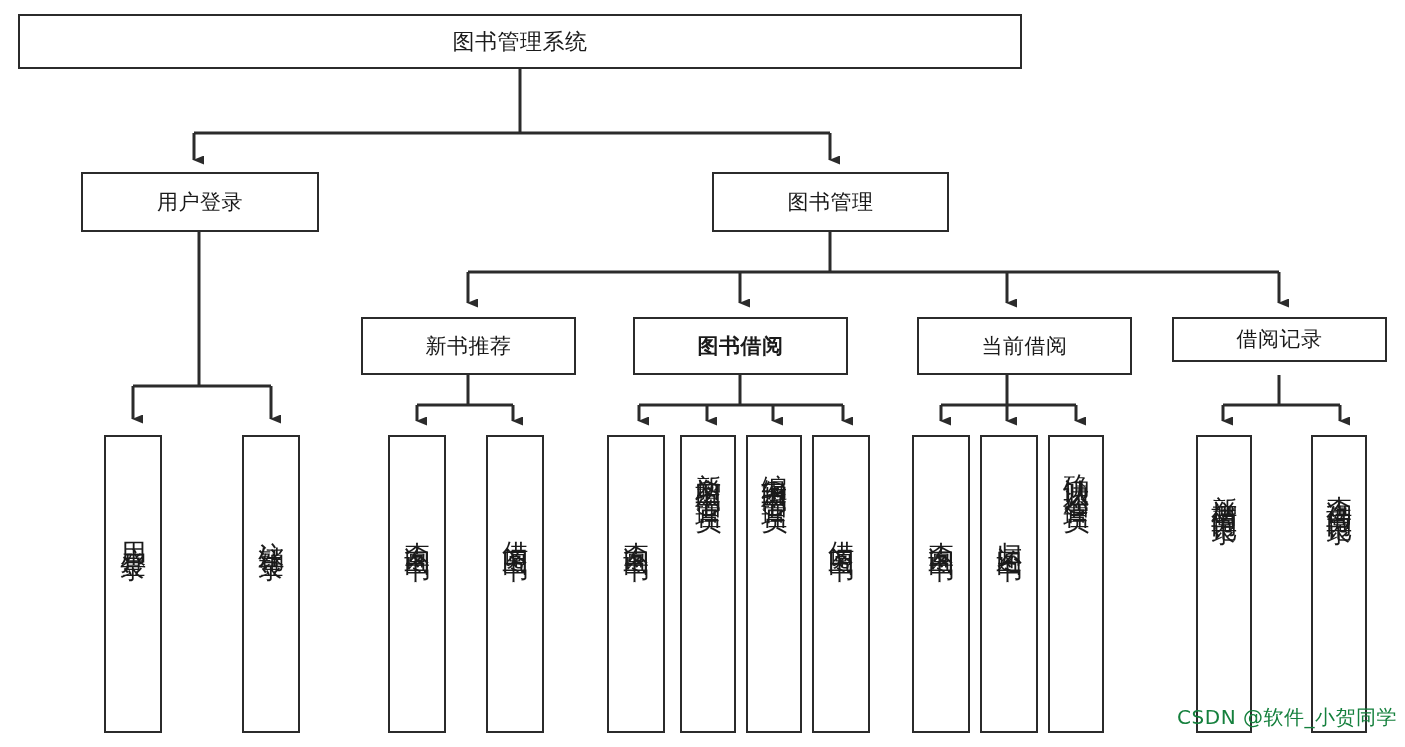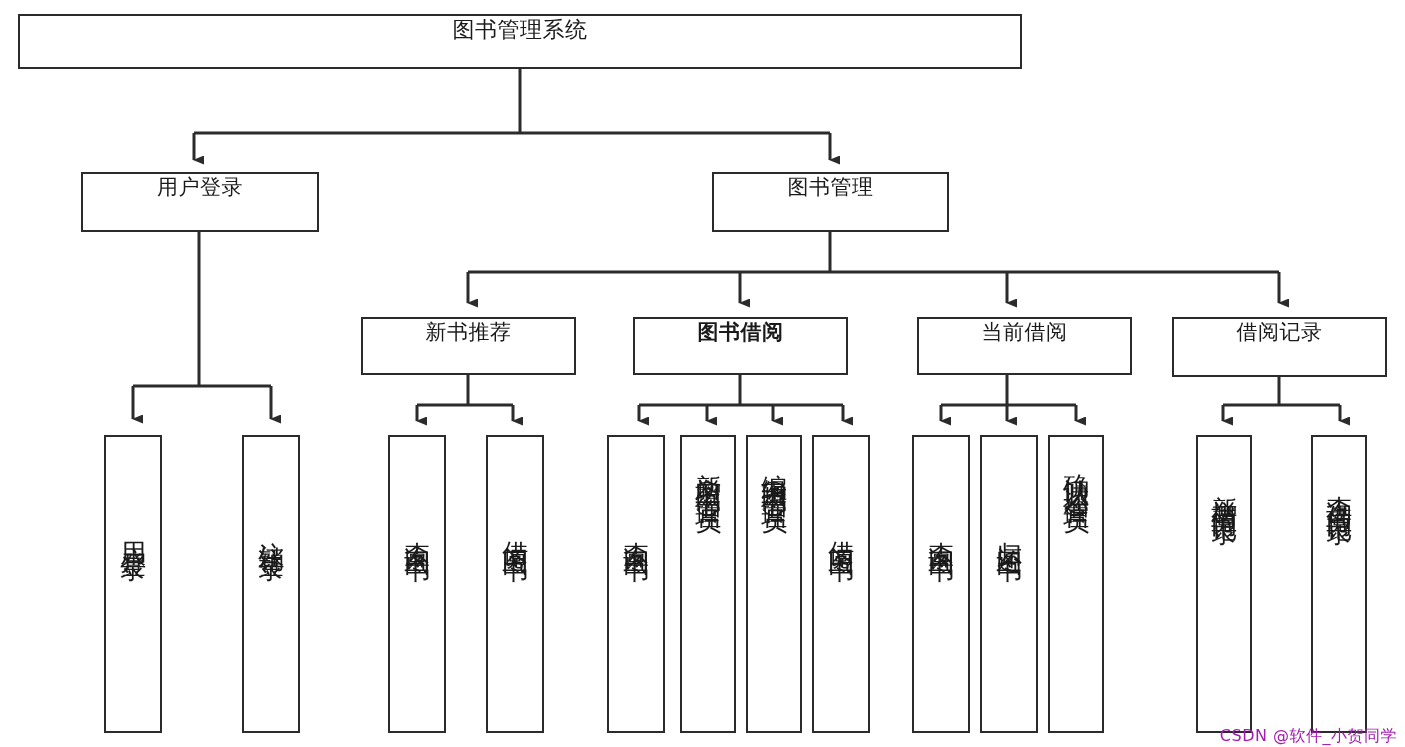--- a/index.html
+++ b/index.html
@@ -24,21 +24,21 @@
     width: 1405px;
     height: 747px;
     pointer-events: none;
   }
   .node {
     position: absolute;
     box-sizing: border-box;
     border: 2px solid #2b2b2b;
     background: #ffffff;
     display: flex;
-    align-items: flex-start;
+    align-items: center;
     justify-content: center;
     color: #1a1a1a;
   }
   .node .label {
     display: block;
     text-align: center;
     line-height: 1.24;
     white-space: pre;
   }
   .node.horiz .label {
@@ -67,23 +67,23 @@
   }
   .node.vert.tall .label {
     padding-top: 10px;
   }
   .node.vert.med .label {
     padding-top: 32px;
   }
   #watermark {
     position: absolute;
     right: 8px;
-    bottom: 0;
-    font-size: 16px;
-    color: #a21caf;
+    bottom: 16px;
+    font-size: 20px;
+    color: #15803d;
     letter-spacing: 0.5px;
     white-space: nowrap;
   }
 </style>
 </head>
 <body>
 
 <div id="canvas">
 
   <svg class="wires" viewBox="0 0 1405 747">
@@ -149,21 +149,21 @@
 
   <div class="node horiz" style="left:712px; top:172px; width:237px; height:60px;">
     <span class="label">图书管理</span>
   </div>
   <div class="node horiz" style="left:633px; top:317px; width:215px; height:58px;font-weight:bold;">
     <span class="label">图书借阅</span>
   </div>
   <div class="node horiz" style="left:901px; top:317px; width:215px; height:58px;margin-left:16px;">
     <span class="label">当前借阅</span>
   </div>
-  <div class="node horiz" style="left:1172px; top:317px; width:215px; height:60px;">
+  <div class="node horiz" style="left:1172px; top:317px; width:215px; height:45px;">
     <span class="label">借阅记录</span>
   </div>
 
   <div class="node vert mid" style="left:104px; top:435px; width:58px; height:298px;">
     <span class="label">用户登录</span>
   </div>
   <div class="node vert mid" style="left:242px; top:435px; width:58px; height:298px;">
     <span class="label">注销登录</span>
   </div>
 

